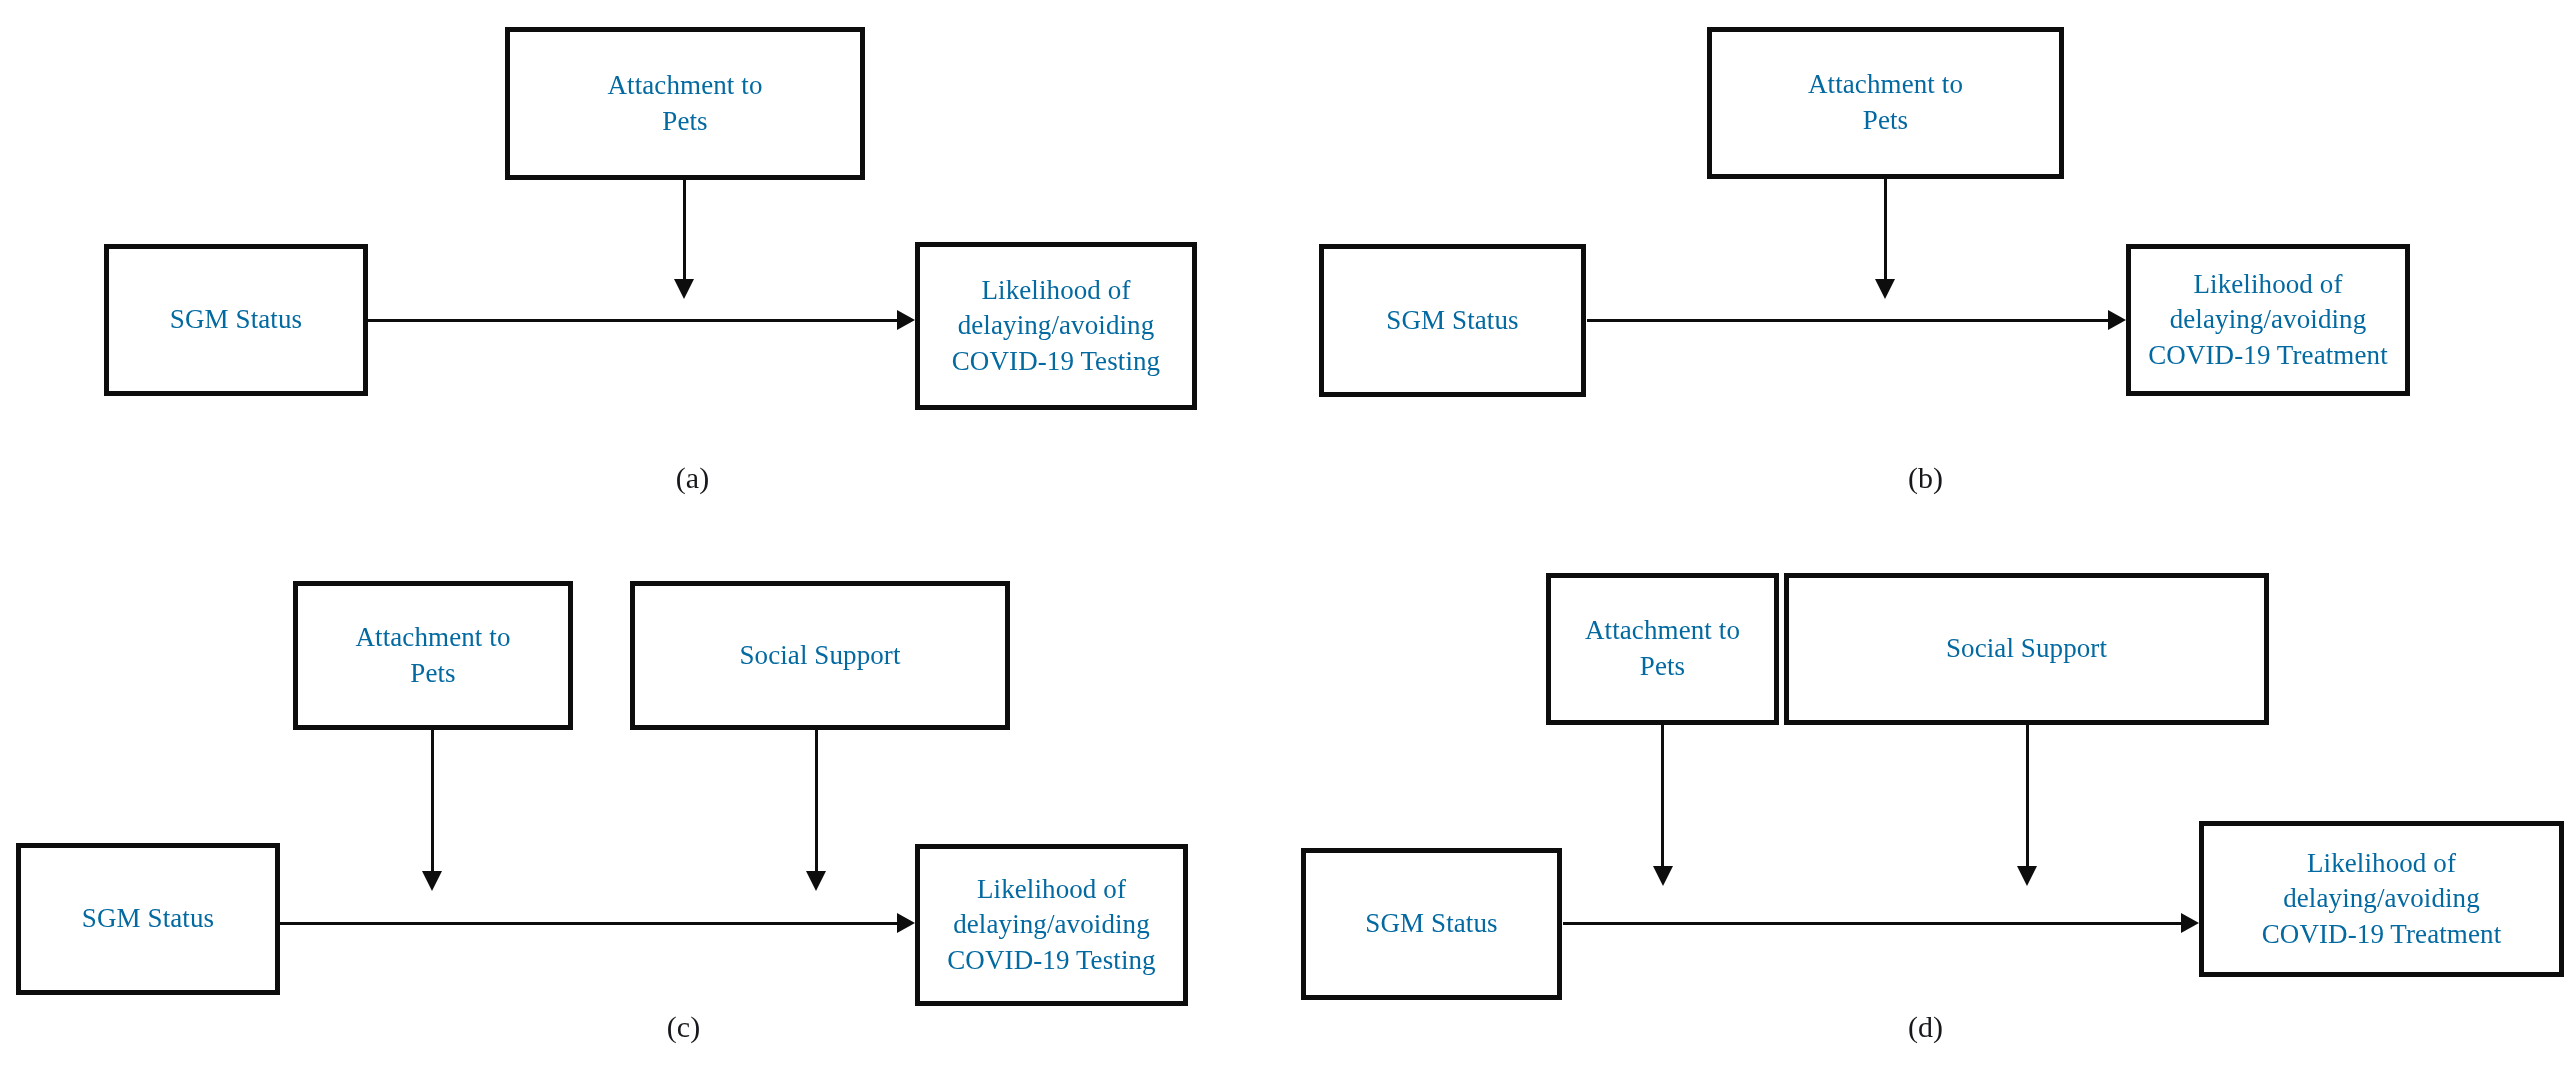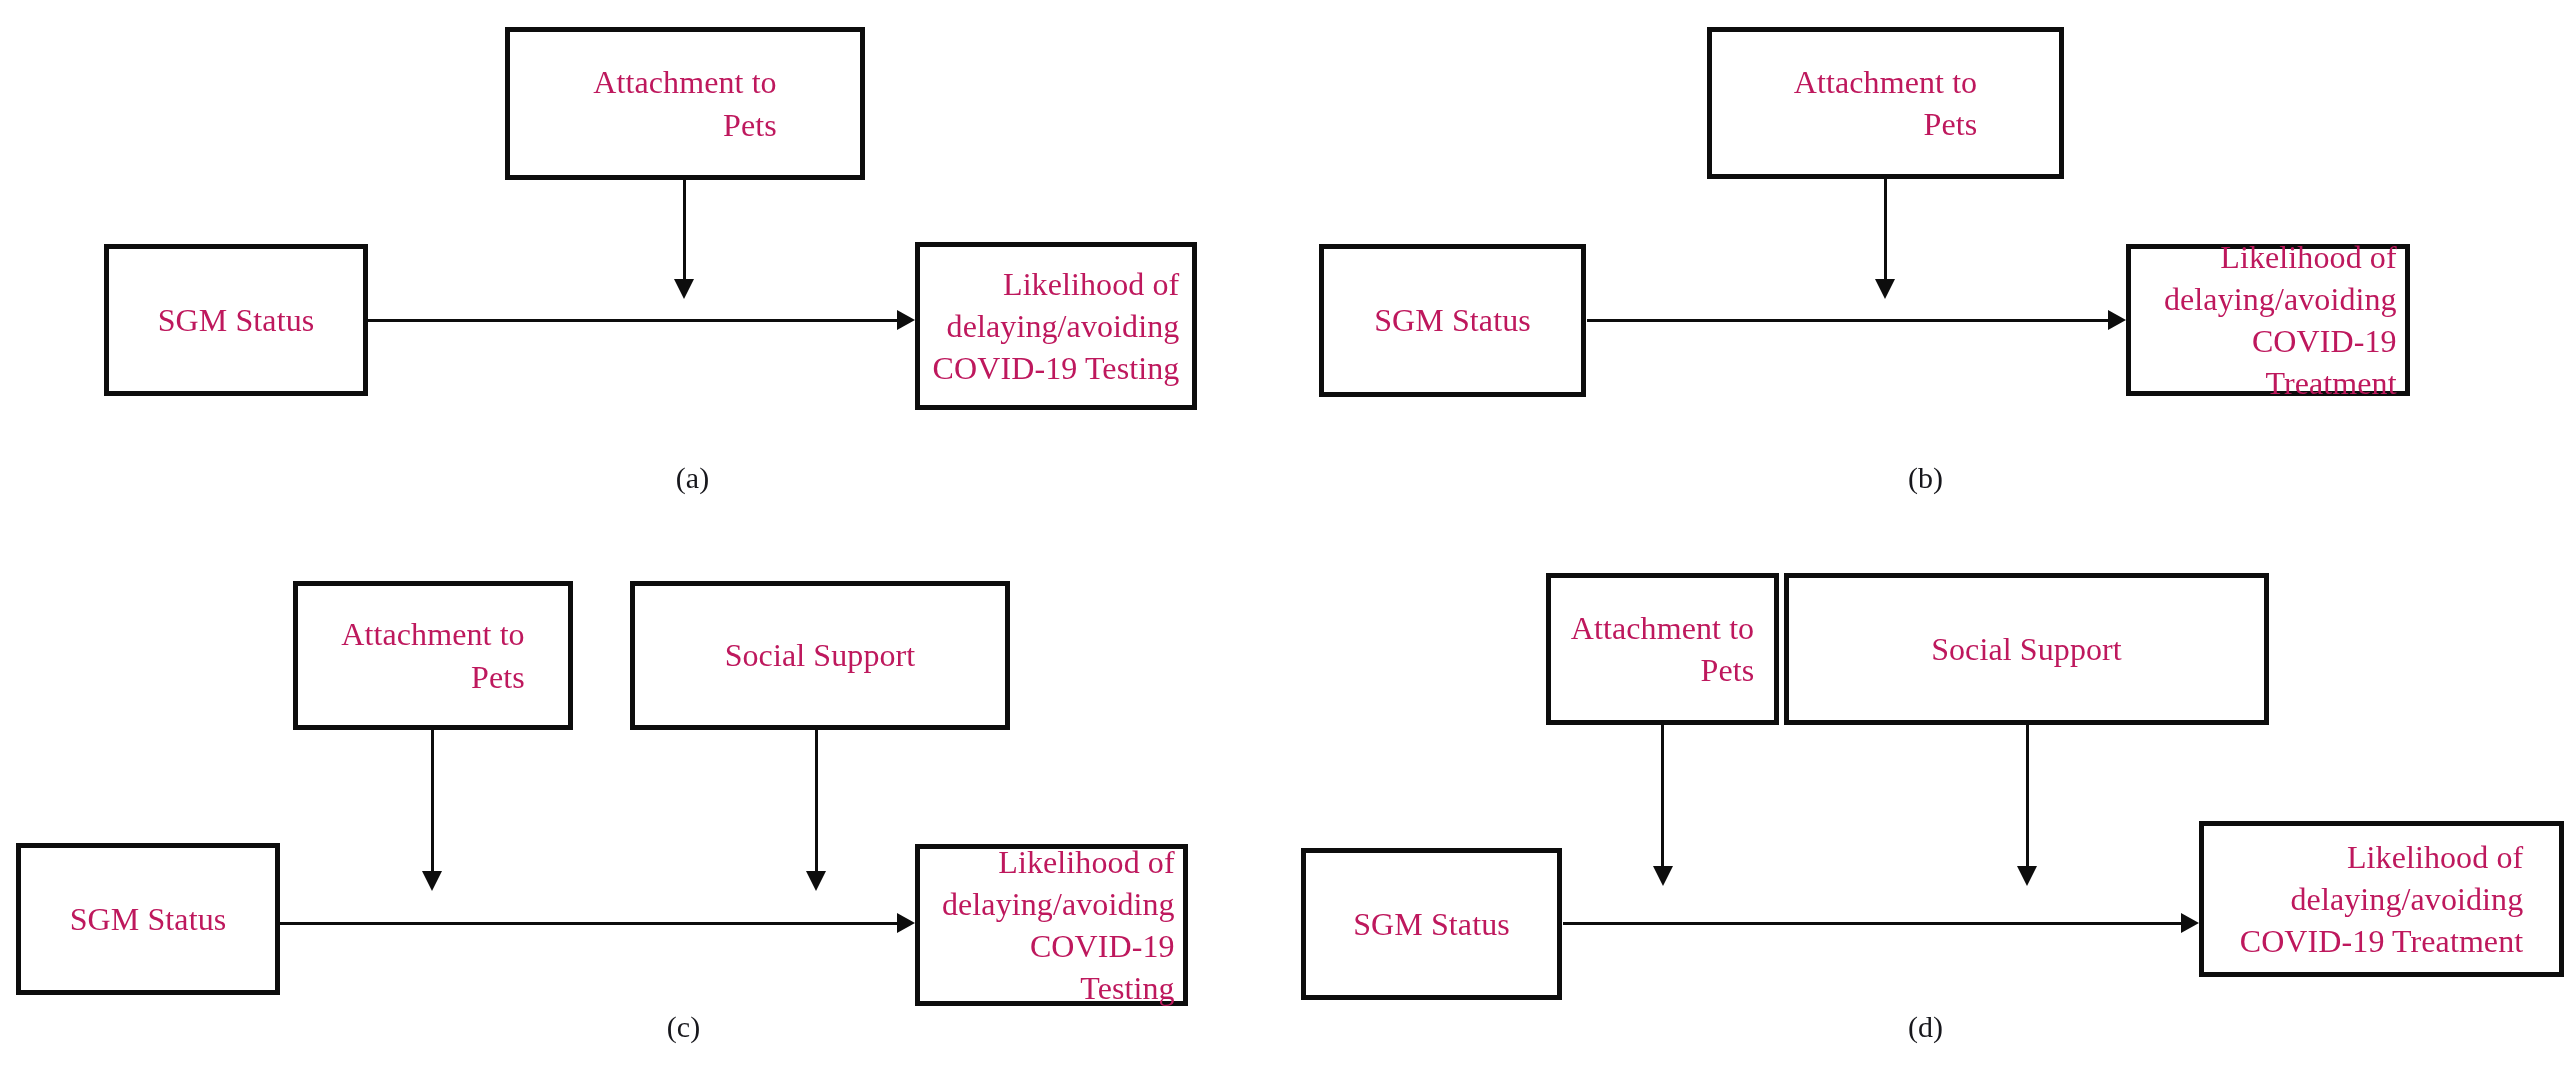--- a/index.html
+++ b/index.html
@@ -22,27 +22,26 @@
     box-sizing: border-box;
     border: 5.3px solid #0d0d0d;
     background: #ffffff;
     display: flex;
     align-items: center;
     justify-content: center;
     text-align: center;
   }
   .node .label {
     font-family: "Liberation Serif", "DejaVu Serif", serif;
-    font-size: 32px;
+    font-size: 27px;
     line-height: 1.32;
-    color: #be185d;
+    color: #0369a1;
     letter-spacing: 0.1px;
     padding: 0 8.3px;
     white-space: pre-line;
-    text-align: right;
   }
 
   
   .hline {
     position: absolute;
     height: 3px;
     background: #0d0d0d;
   }
   .vline {
     position: absolute;

